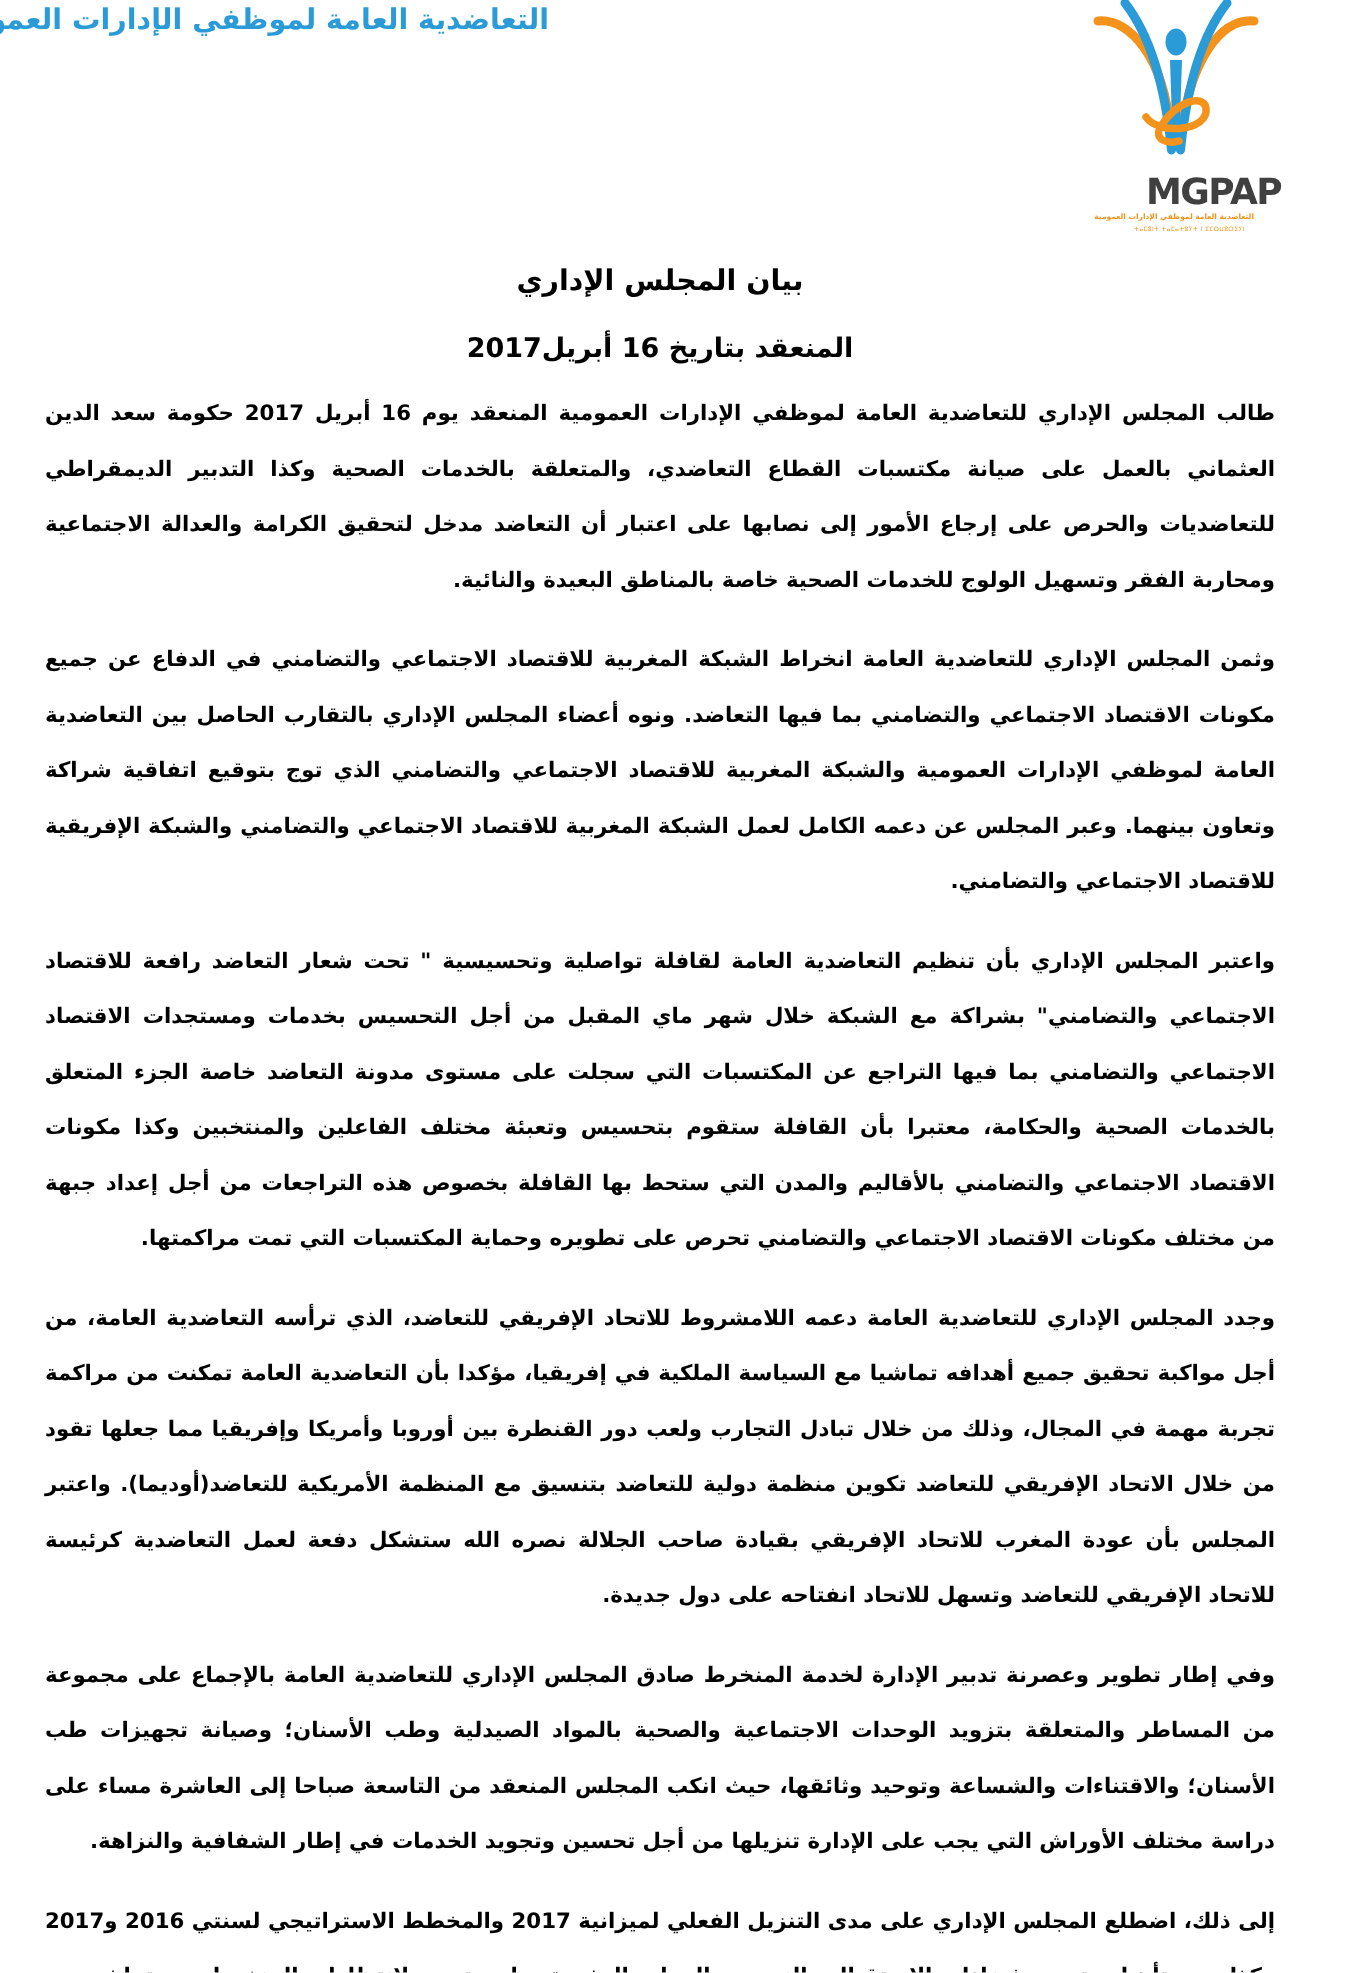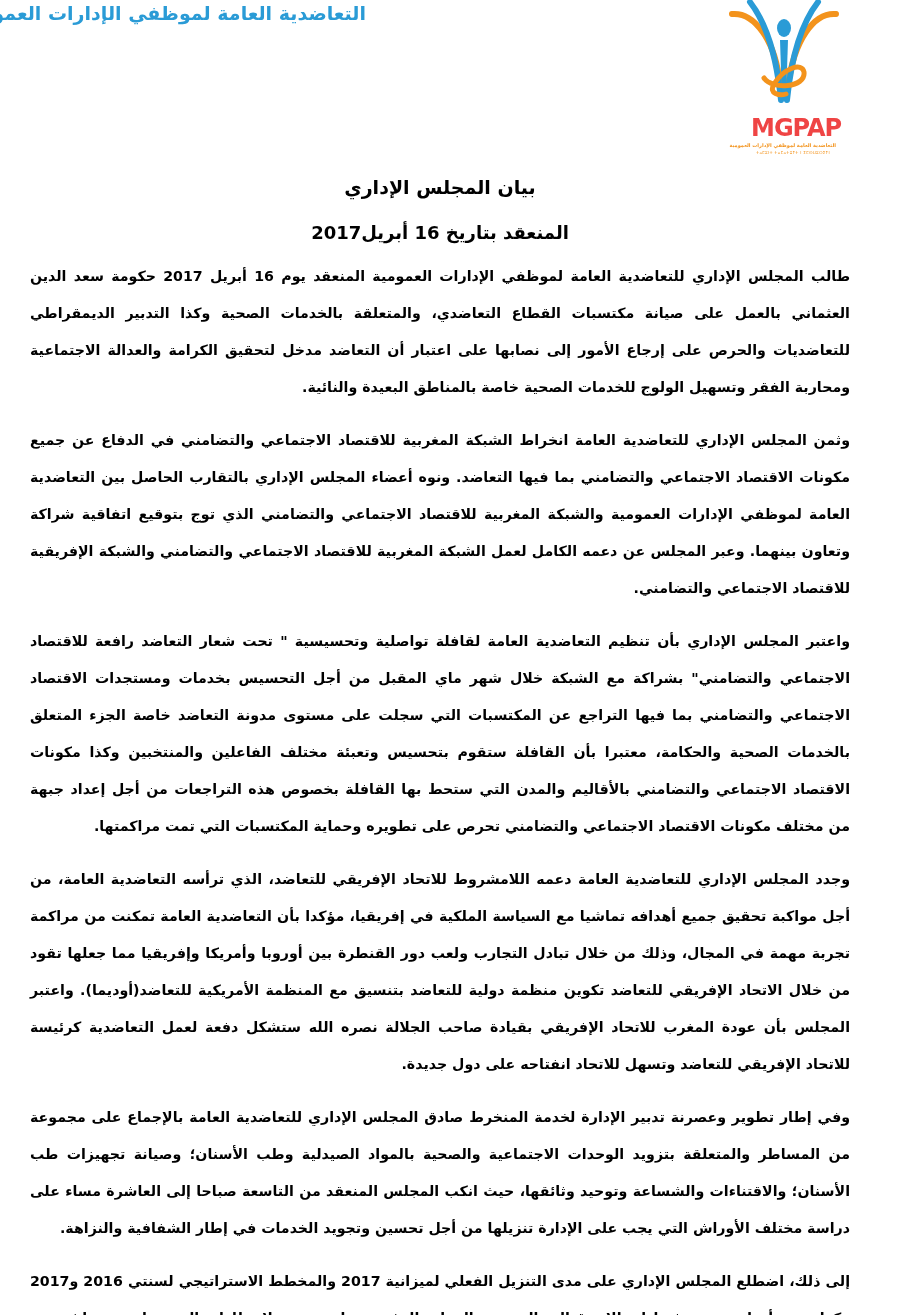--- a/index.html
+++ b/index.html
@@ -5,22 +5,22 @@
   html, body { margin: 0; padding: 0; background: #ffffff; }
   body { width: 900px; height: 1315px; position: relative; overflow: hidden; font-family: "DejaVu Sans", sans-serif; color: #000; }
   .header-title {
     position: absolute; left: 66px; top: 2px; width: 300px; height: 30px;
     color: #2a9bd6; font-size: 19px; font-weight: bold; direction: rtl; text-align: center;
     font-family: "DejaVu Sans", sans-serif; letter-spacing: -0.5px; white-space: nowrap;
   }
   .logo { position: absolute; left: 724px; top: 0px; width: 120px; height: 162px; }
   .logo svg { position: absolute; left: 0; top: 0; }
   .logo-text {
-    position: absolute; left: 27px; top: 114px; font-family: "DejaVu Sans", sans-serif;
-    font-weight: bold; color: #ef4444; font-size: 24px; letter-spacing: -1px;
+    position: absolute; left: 40px; top: 114px; font-family: "DejaVu Sans", sans-serif;
+    font-weight: bold; color: #404040; font-size: 24px; letter-spacing: -1px;
   }
   .logo-sub1 { position: absolute; left: 26px; top: 142px; font-size: 5px; color: #f3931c; direction: rtl; white-space: nowrap; width: 86px; text-align: center; font-weight: bold;}
   .logo-sub2 { position: absolute; left: 26px; top: 150px; font-size: 4px; color: #f3931c; white-space: nowrap; width: 86px; text-align: center; letter-spacing: 0.3px;}
   .doc-title {
     position: absolute; left: 0; width: 880px; text-align: center; direction: rtl;
     font-family: "DejaVu Sans", sans-serif; font-weight: bold;
   }
   .title1 { top: 176px; font-size: 19px; }
   .title2 { top: 222px; font-size: 18px; }
   .body-text {

